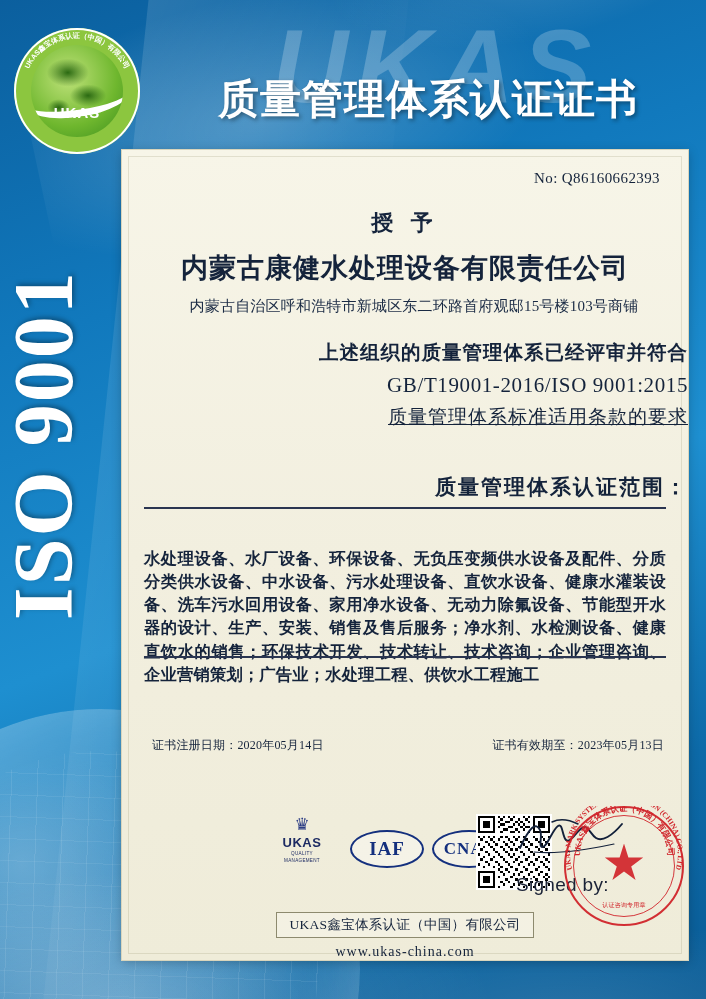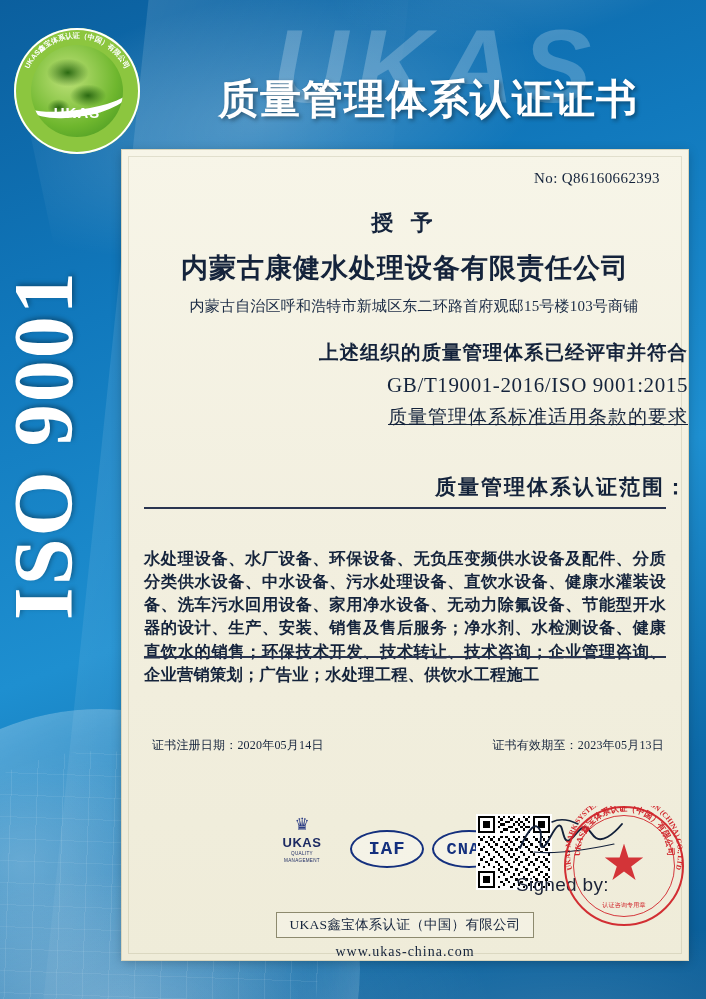--- a/index.html
+++ b/index.html
@@ -384,21 +384,21 @@
   .logo-oval {
     position: absolute;
     top: 22px;
     width: 70px;
     height: 34px;
     border: 2.4px solid #14307e;
     border-radius: 50%;
     display: flex;
     align-items: center;
     justify-content: center;
-    font-family: Liberation Mono, monospace;
+    font-family: Liberation Serif, serif;
     font-weight: bold;
     font-size: 19px;
     color: #14307e;
     letter-spacing: 1px;
     background: rgba(255,255,255,0.35);
   }
   .logo-iaf { left: 206px; }
   .logo-cnas { left: 288px; font-size: 17px; }
 
   .signature {

